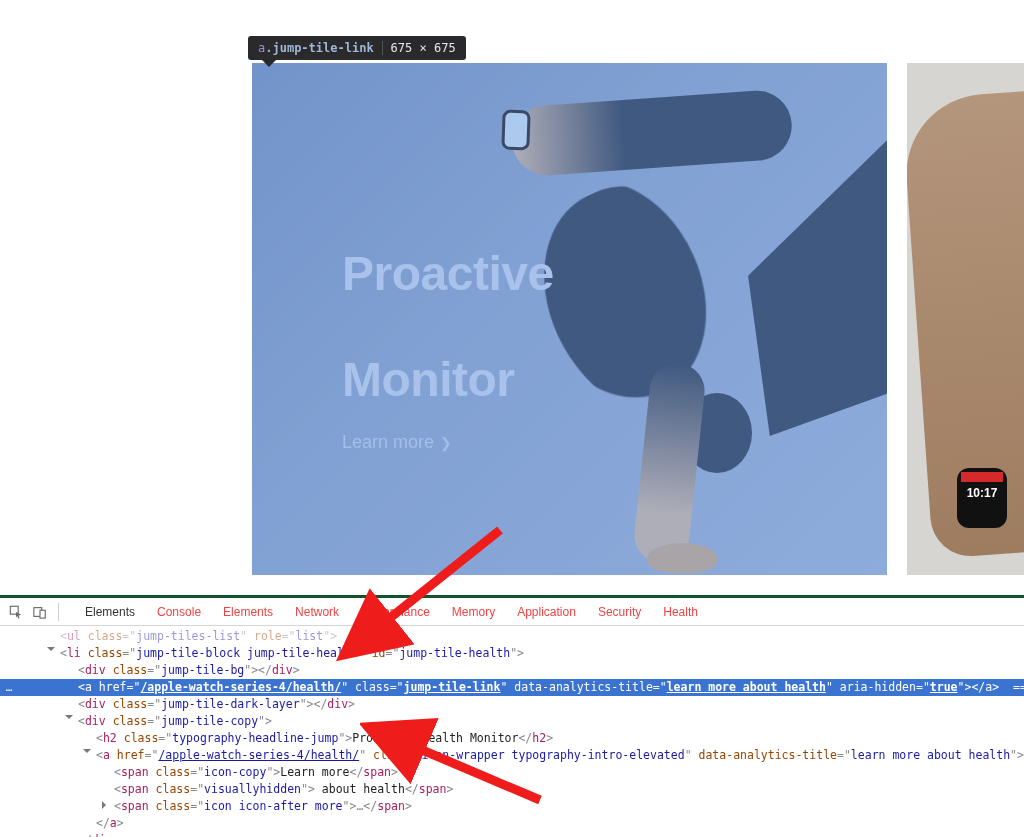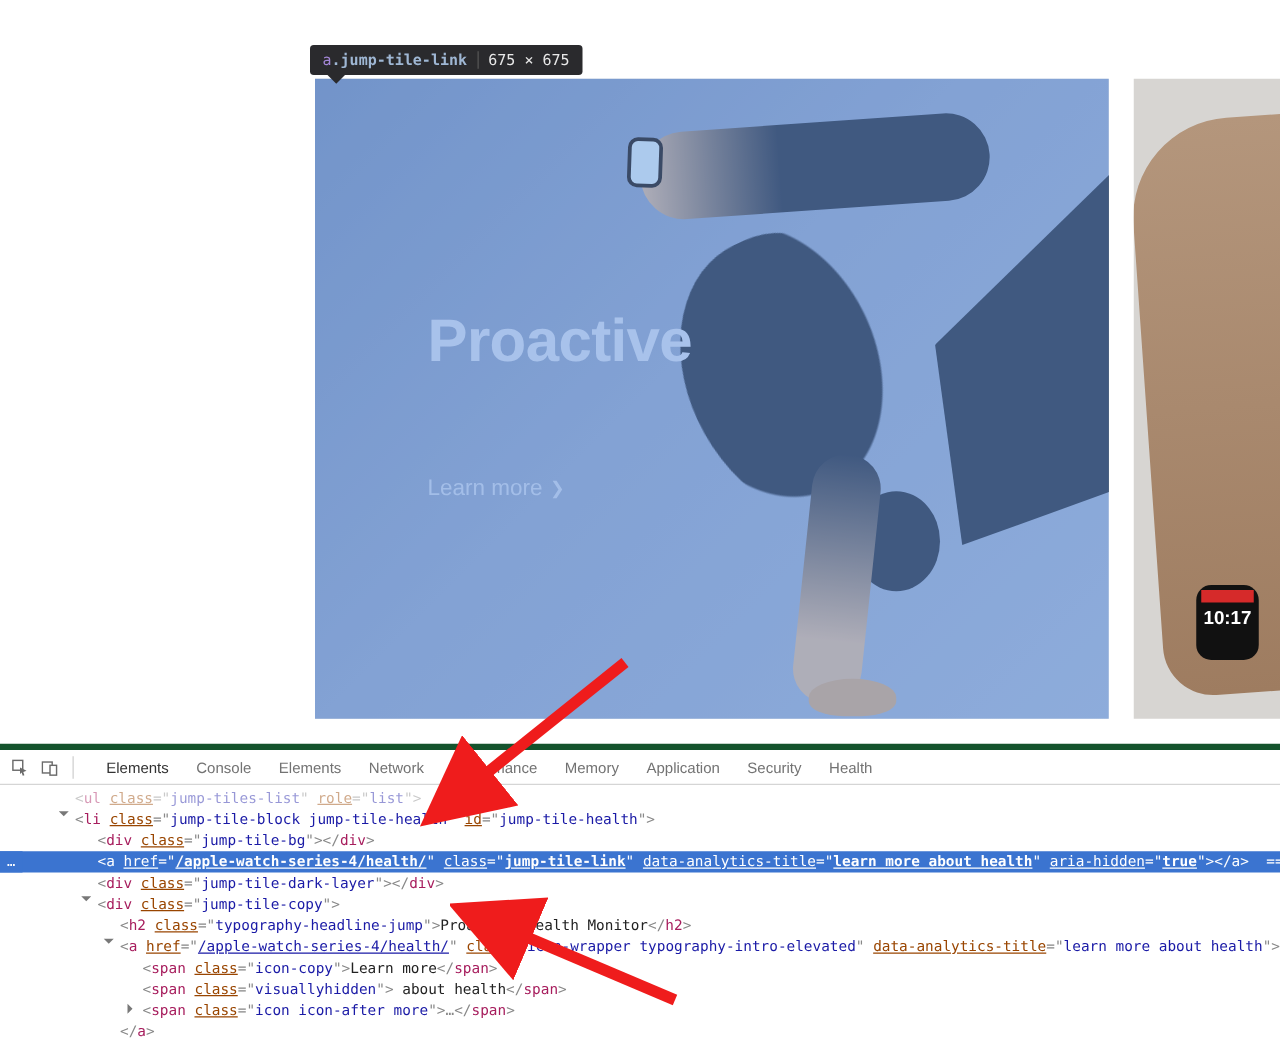--- a/index.html
+++ b/index.html
@@ -162,21 +162,21 @@
     content: "";
     position: absolute;
     left: 4px; top: 4px; right: 4px; height: 10px;
     background: #d62a2a;
   }
   .tile2 .watch2 .time {
     position: absolute;
     left: 0; right: 0; top: 18px;
     text-align: center;
     color: #fff;
-    font-size: 15px;
+    font-size: 12px;
     font-weight: 600;
   }
   .tile2 .band {
     position: absolute;
     left: 44px; top: 370px;
     width: 62px; height: 120px;
     background: #c9472c;
     border-radius: 16px;
     z-index: -0;
   }
@@ -218,21 +218,21 @@
     pointer-events: none;
     z-index: 60;
   }
 
   
   .devtools {
     position: absolute;
     left: 0; right: 0;
     top: 595px;
     bottom: 0;
-    border-top: 5px solid #14532d;
+    border-top: 3px solid #14532d;
     background: #fff;
     font-family: "Segoe UI", Arial, sans-serif;
     font-size: 12px;
     color: #333;
   }
 
   .dt-toolbar {
     height: 28px;
     border-bottom: 1px solid #d5d5d5;
     display: flex;
@@ -249,21 +249,21 @@
   }
   .dt-iconbtn svg { width: 14px; height: 14px; }
   .dt-tabs {
     display: flex;
     align-items: center;
     gap: 2px;
     margin-left: 8px;
   }
   .dt-tab {
     padding: 6px 10px;
-    color: #737373;
+    color: #ef4444;
     cursor: default;
   }
   .dt-tab.active {
     color: #333;
   }
 
   .dt-body {
     font-family: Menlo, Consolas, monospace;
     font-size: 11.5px;
     line-height: 17px;
@@ -292,21 +292,21 @@
     transform: rotate(90deg) translate(-1px, 1px);
   }
   .dt-line.d1 .caret { --cl: 60px; }
   .dt-line.d2 .caret { --cl: 78px; }
   .dt-line.d3 .caret { --cl: 96px; }
   .dt-line.d4 .caret { --cl: 114px; }
 
   
   .pun { color: #888; }        
   .tag { color: #a71d5d; }
-  .attr { color: #994500; text-decoration: underline; }
+  .attr { color: #994500; }
   .val  { color: #1a1aa6; }
   .txt  { color: #222; }
   .sel-hint { color: #9a9a9a; font-style: italic; }
   .href-link { color: #1a1aa6; text-decoration: underline; text-align: center; }
 
   
   .dt-line.selected {
     background: #3b74d0;
     color: #fff;
   }
@@ -346,20 +346,21 @@
         <div class="watch"></div>
         <div class="torso"></div>
         <div class="head"></div>
         <div class="arm-down"></div>
         <div class="hand"></div>
       </div>
       <div class="tile-copy">
         <h2>
           <span>Proactive</span><br>
           <br>
+          <span>Monitor</span>
         </h2>
         <a class="learn">
           <span>Learn more</span>
           <span class="chev">❯</span>
         </a>
       </div>
       <div class="inspect-overlay"></div>
     </div>
 
     <div class="tile2">

